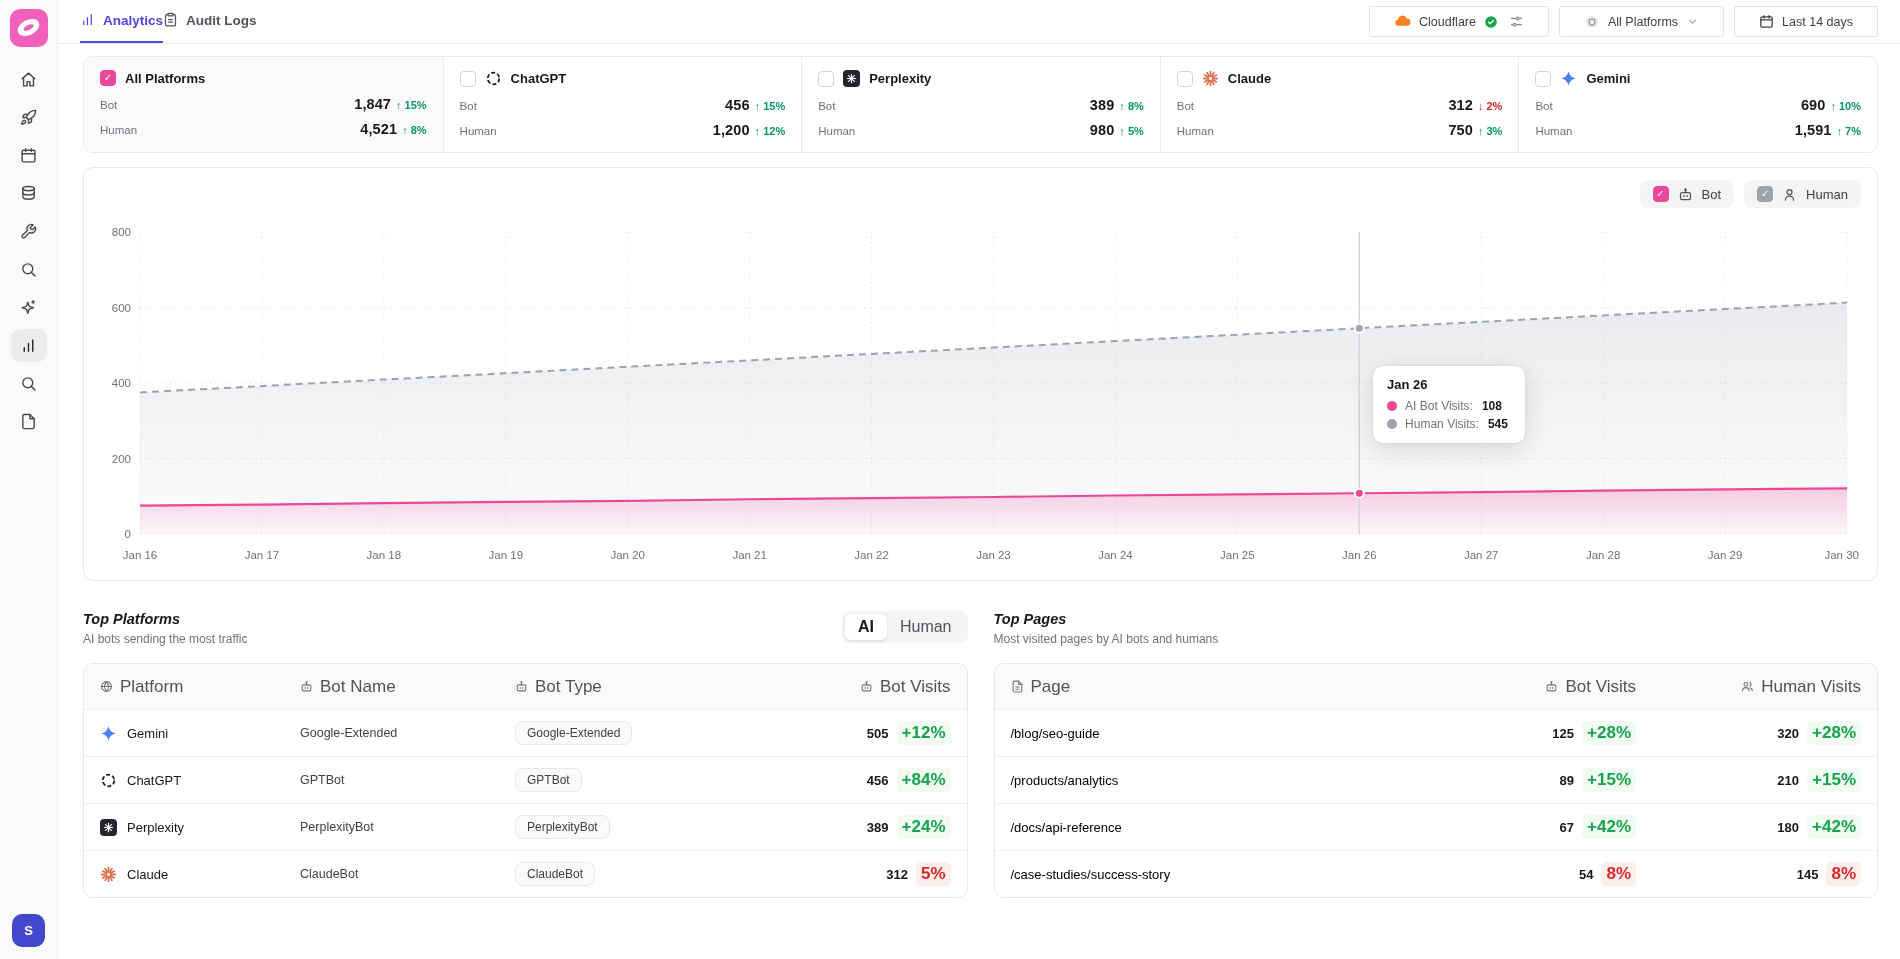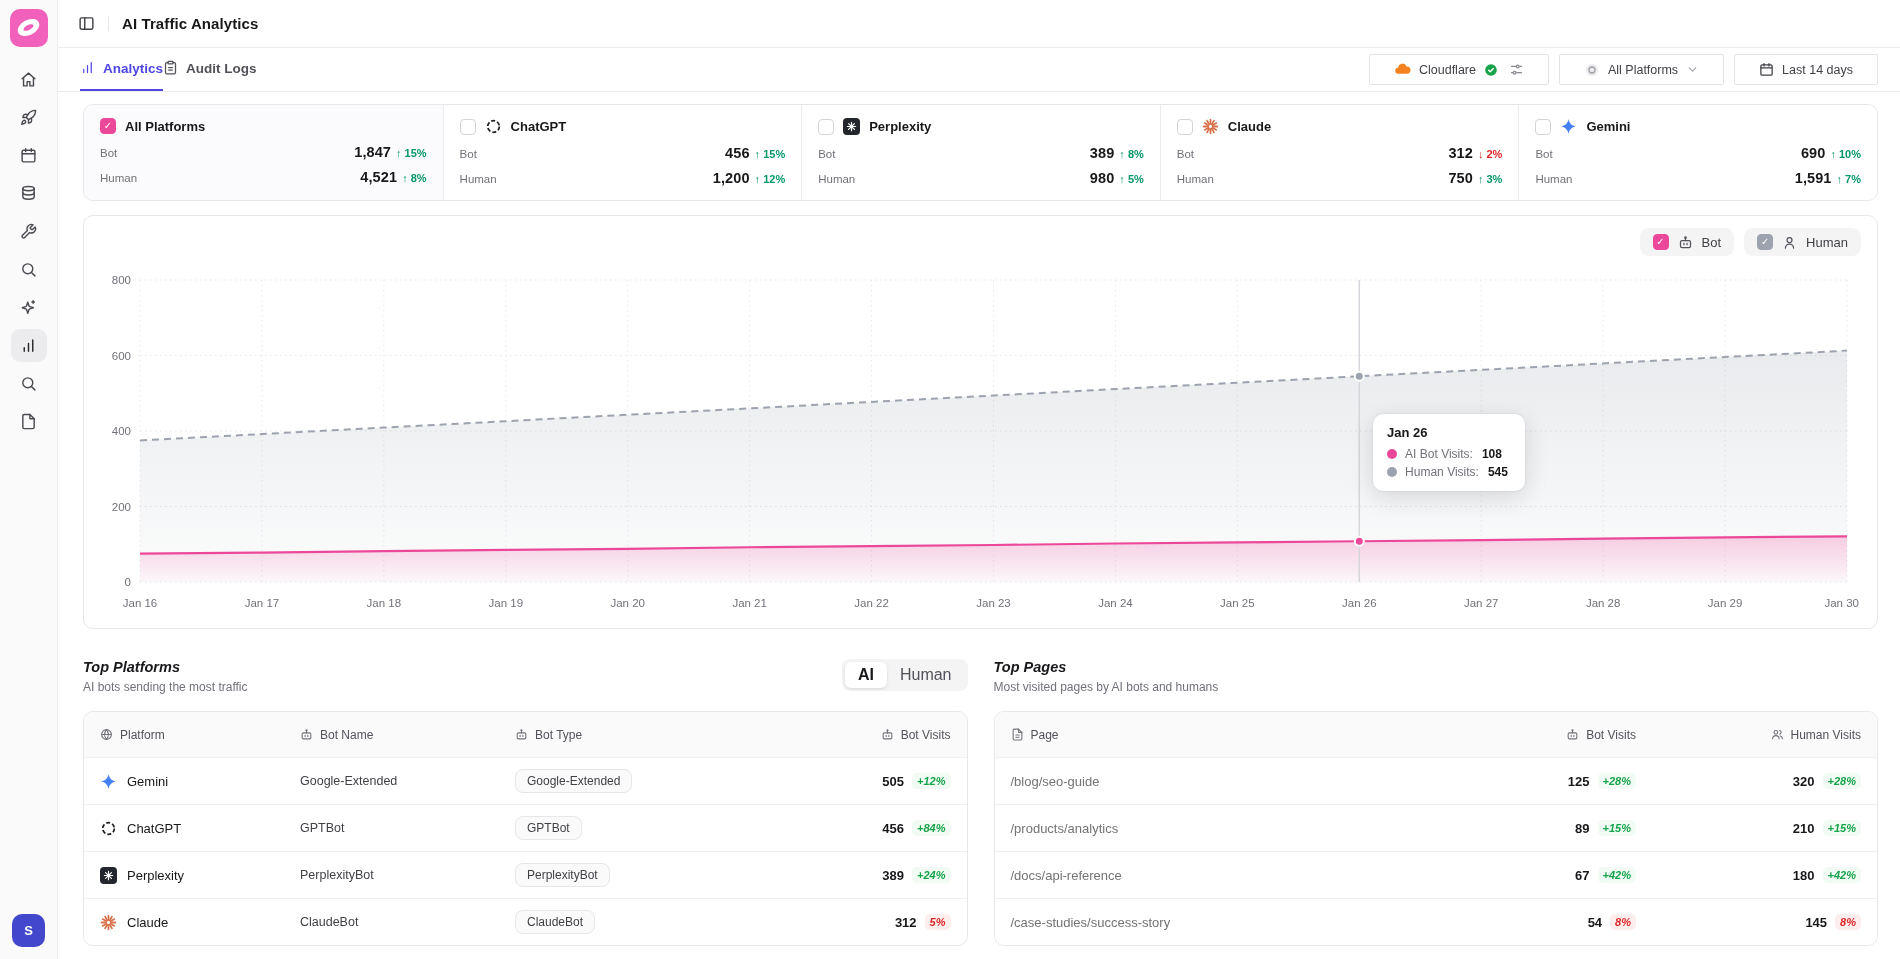--- a/index.html
+++ b/index.html
@@ -83,32 +83,32 @@
   .sec-sub { font-size:12px; color:#71717a; margin-top:5px; }
   .seg { background:#f4f4f5; border-radius:8px; padding:3px; display:flex; }
   .seg-opt { font-size:16px; color:#52525b; padding:4px 13px; border-radius:6px; cursor:pointer; }
   .seg-opt.active { background:#fff; font-weight:600; color:#18181b; box-shadow:0 1px 3px rgba(0,0,0,.12); }
 
   .tbl { border:1px solid #e7e7ea; border-radius:10px; overflow:hidden; background:#fff; }
   .tr { display:grid; align-items:center; min-height:47px; border-top:1px solid #f0f0f2; padding:0 16px; background:#fff; }
   .tr.head { background:#fafafa; border-top:none; min-height:45px; }
   .plat .tr { grid-template-columns:200px 215px 1fr 150px; }
   .pages .tr { grid-template-columns:1fr 215px 225px; }
-  .th { display:flex; align-items:center; gap:7px; font-size:12px; color:#52525b; font-weight:500; }
+  .th { display:flex; align-items:center; gap:7px; font-size:17px; color:#52525b; font-weight:500; }
   .th svg { width:13px; height:13px; color:#71717a; }
   .th.right { justify-content:flex-end; }
   .cell { font-size:12.5px; color:#3f3f46; }
   .plat-name { display:flex; align-items:center; gap:10px; font-size:13px; font-weight:500; color:#18181b; }
   .type-chip { display:inline-block; background:#fafafa; border:1px solid #e7e7ea; border-radius:8px; padding:4px 11px; font-size:12px; color:#3f3f46; }
   .num-cell { display:flex; justify-content:flex-end; align-items:center; gap:8px; }
   .num { font-size:13px; font-weight:600; color:#18181b; }
-  .pct { font-size:11px; font-weight:600; padding:2px 5px; border-radius:5px;font-style:italic; }
+  .pct { font-size:17px; font-weight:600; padding:2px 5px; border-radius:5px; }
   .pct.pos { color:#16a34a; background:#f1fbf4; }
   .pct.neg { color:#dc2626; background:#fdeeee; }
-  .page-cell { font-size:13px; color:#737373; }
+  .page-cell { font-size:13px; color:#000000; }
 </style>
 </head>
 <body>
 
 <div class="app">
 
   <aside class="sidebar">
     <div class="logo"></div>
     <nav class="nav" id="side-nav">
         <div class="nav-item">
@@ -192,30 +192,20 @@
             </svg>
           </span>
         </div>
       </nav>
     <div class="side-spacer"></div>
     <div class="avatar">S</div>
   </aside>
 
   <div class="main">
 
-    <header class="topbar">
-      <span class="icon-btn" id="panel-ic">
-          <svg viewBox="0 0 24 24" fill="none" stroke="currentColor" stroke-width="2" stroke-linecap="round" stroke-linejoin="round">
-            <rect x="3" y="4" width="18" height="16" rx="2"></rect>
-            <path d="M9.5 4v16"></path>
-          </svg>
-        </span>
-      <span class="vdiv"></span>
-      <h1 class="title">AI Traffic Analytics</h1>
-    </header>
 
     <div class="tabbar">
       <div class="tab active">
         <span id="tab-ic-0"><svg viewBox="0 0 24 24" fill="none" stroke="currentColor" stroke-width="2" stroke-linecap="round" stroke-linejoin="round">
               <path d="M6 20v-5M12 20V9M18 20V4"></path>
             </svg></span>
         <span>Analytics</span>
       </div>
       <div class="tab">
         <span id="tab-ic-1"><svg viewBox="0 0 24 24" fill="none" stroke="currentColor" stroke-width="2" stroke-linecap="round" stroke-linejoin="round">

